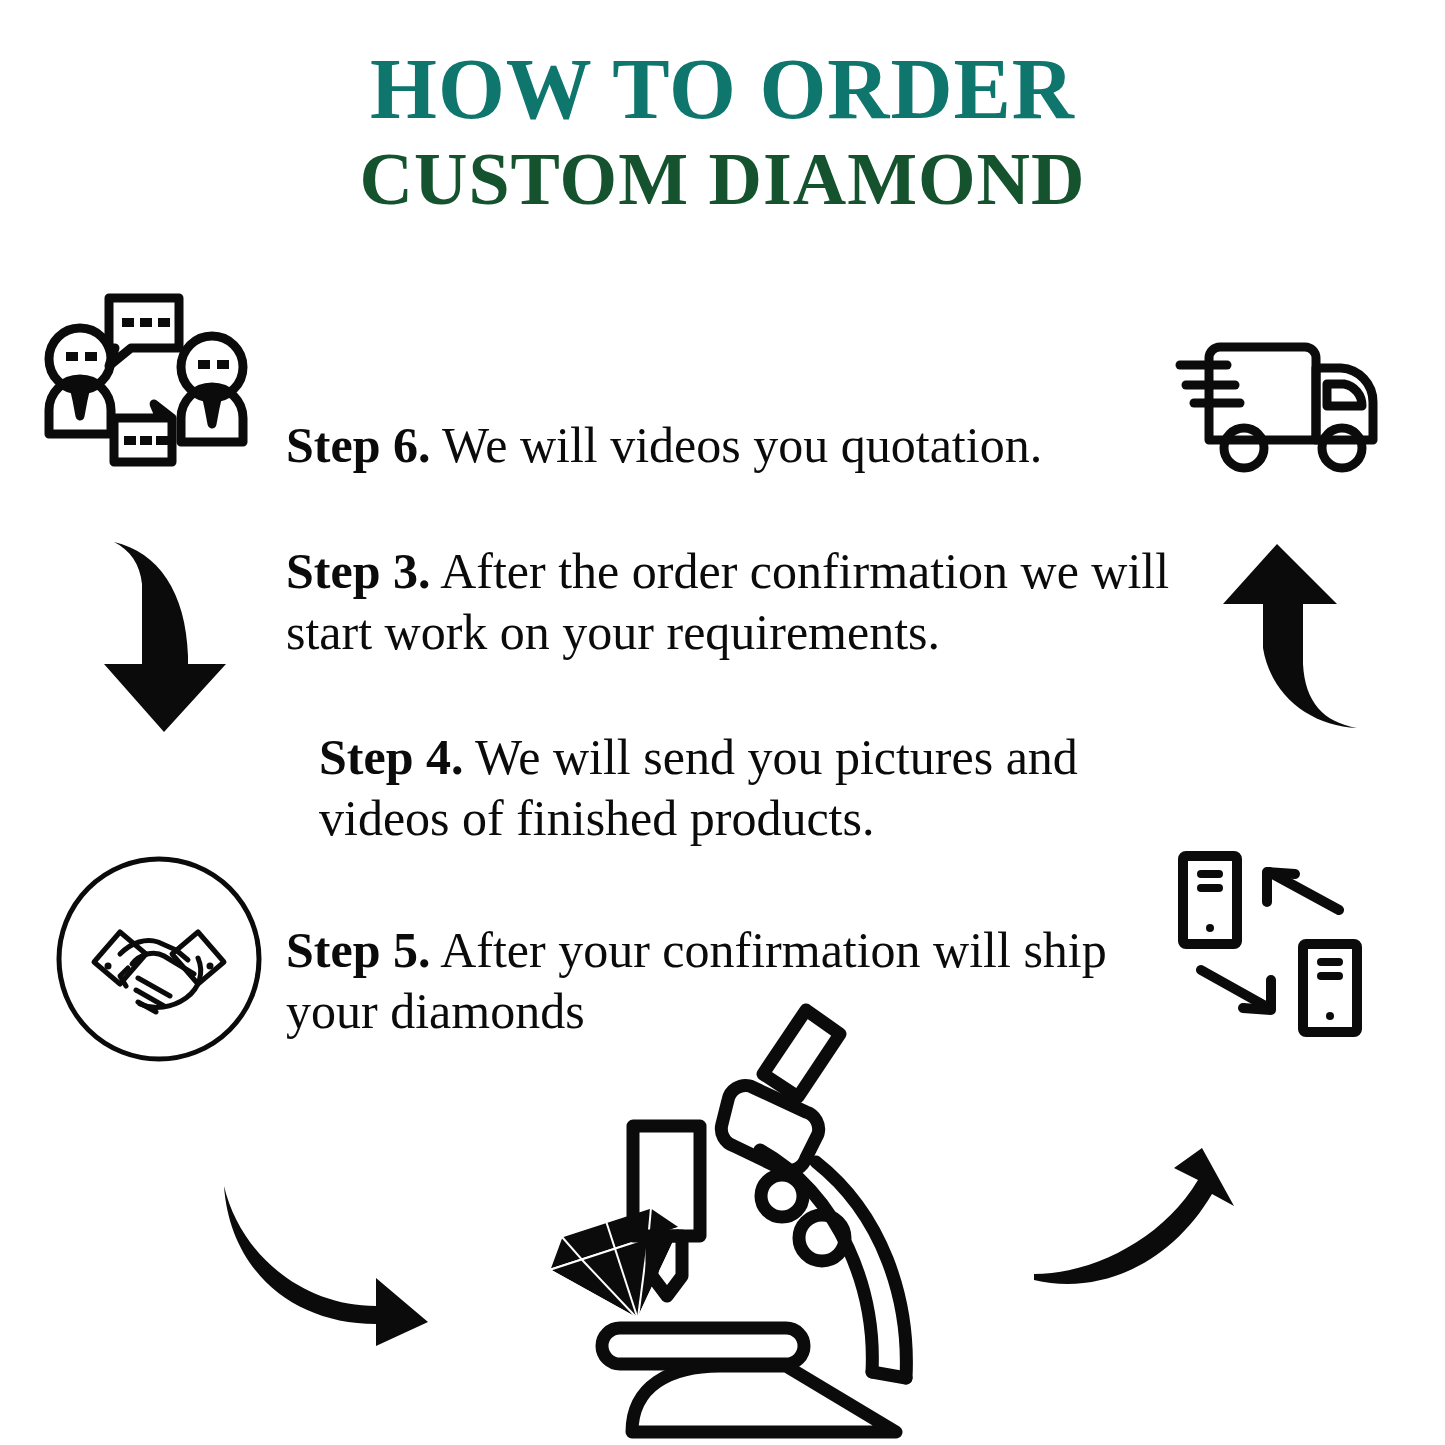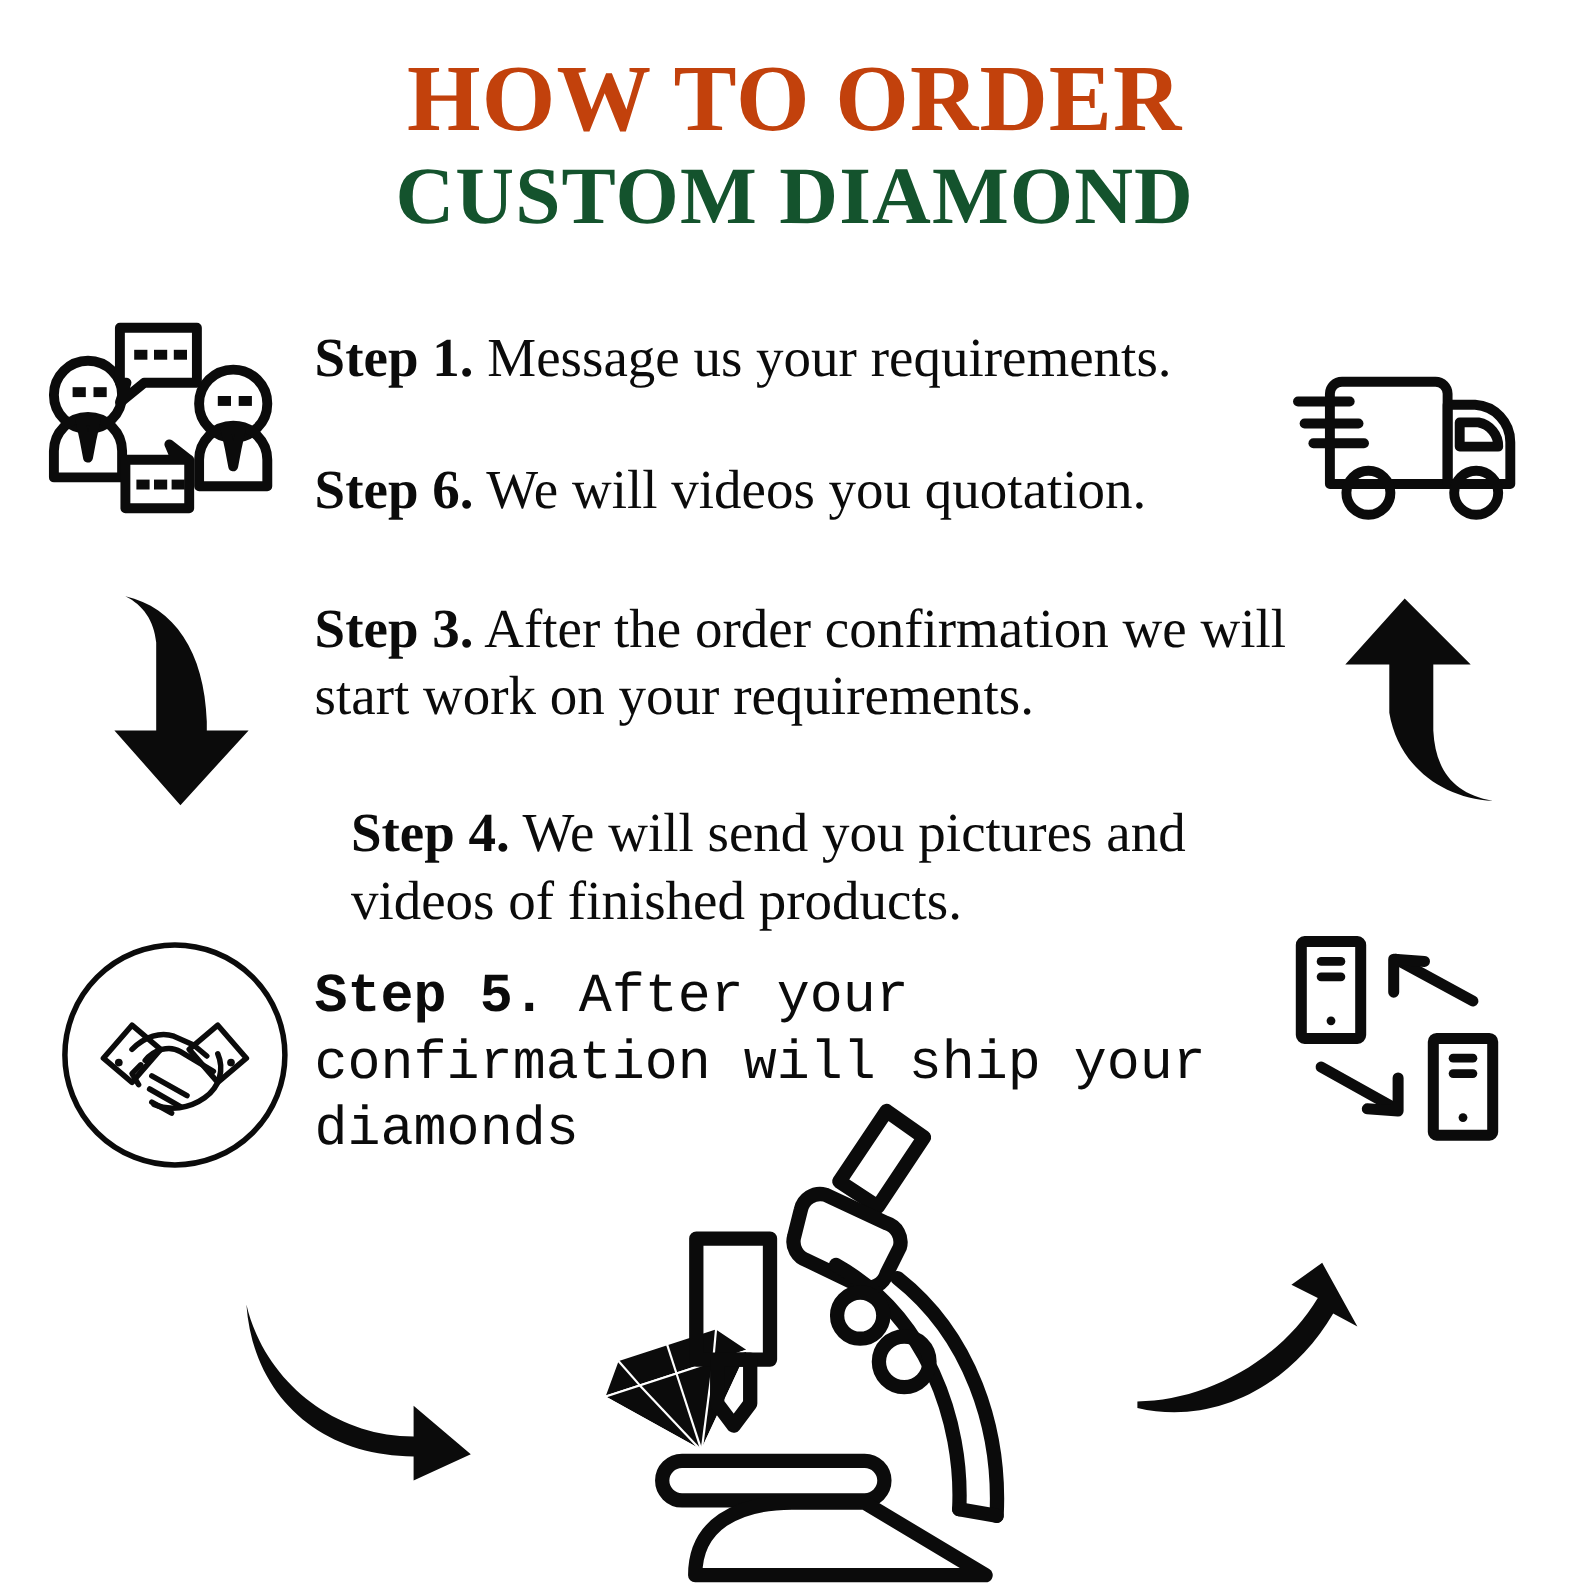--- a/index.html
+++ b/index.html
@@ -24,21 +24,21 @@
     width: 1445px;
     text-align: center;
     line-height: 1.0;
   }
   .title-line1 {
     display: block;
     font-family: "Liberation Serif", "DejaVu Serif", serif;
     font-weight: bold;
     font-size: 86px;
     letter-spacing: 1px;
-    color: #c2410c;
+    color: #0f766e;
   }
   .title-line2 {
     display: block;
     margin-top: 10px;
     font-family: "Liberation Serif", "DejaVu Serif", serif;
     font-weight: bold;
     font-size: 74px;
     letter-spacing: 1px;
     color: #14532d;
   }
@@ -53,39 +53,36 @@
     font-size: 50px;
     line-height: 1.21;
   }
   .step .lbl {
     font-weight: bold;
   }
   #step1 { top: 295px; }
   #step2 { top: 415px; }
   #step3 { top: 541px; }
   #step4 { top: 727px; margin-left: 33px; }
-  #step5 { top: 877px; font-family: Liberation Mono, monospace; }
+  #step5 { top: 920px; }
 
   
   .icon-abs { position: absolute; }
   svg { display: block; overflow: visible; }
 </style>
 </head>
 <body>
 
 <div id="canvas">
 
   <div class="title-block">
     <span class="title-line1">HOW TO ORDER</span>
     <span class="title-line2">CUSTOM DIAMOND</span>
   </div>
 
-  <div class="step" id="step1">
-    <span class="lbl">Step 1.</span><span> Message us your requirements.</span>
-  </div>
 
   <div class="step" id="step2">
     <span class="lbl">Step 6.</span><span> We will videos you quotation.</span>
   </div>
 
   <div class="step" id="step3">
     <span class="lbl">Step 3.</span><span> After the order confirmation we will start work on your requirements.</span>
   </div>
 
   <div class="step" id="step4">

